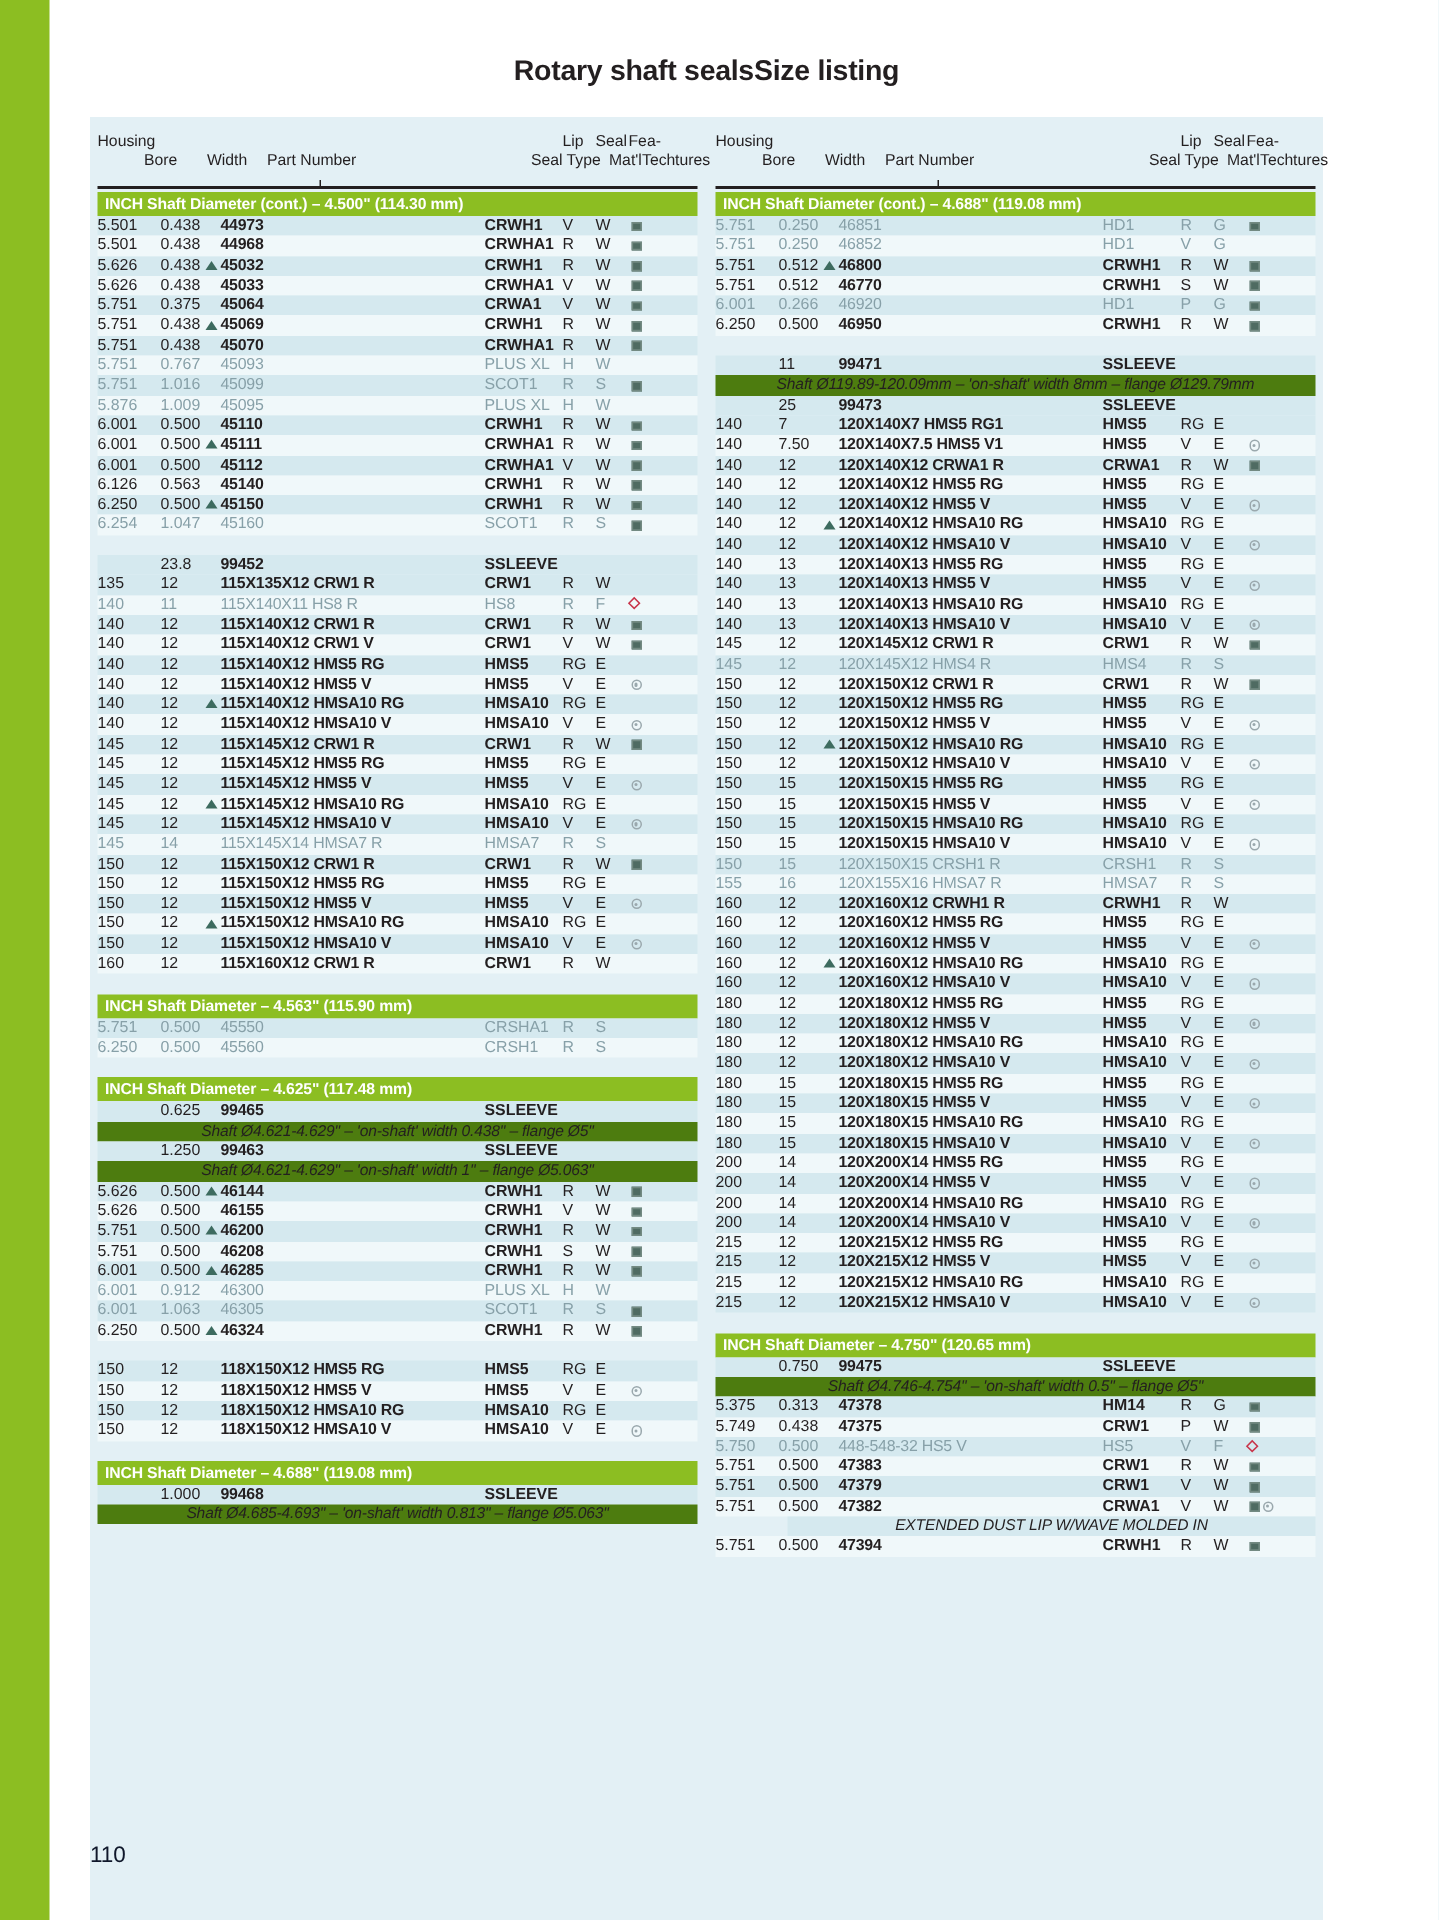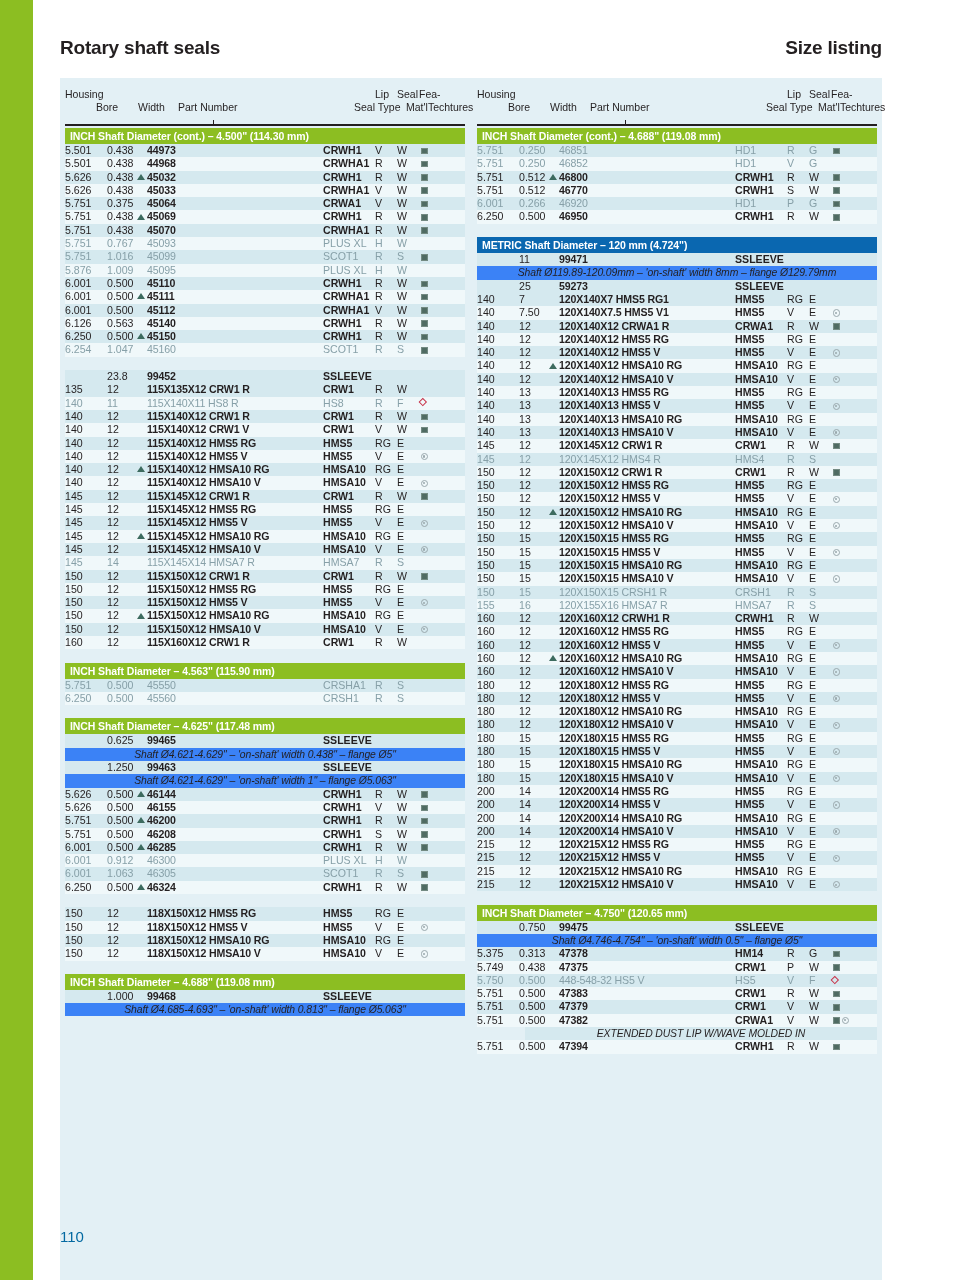--- a/index.html
+++ b/index.html
@@ -15,21 +15,21 @@
   #greenbar {
     position:absolute; left:0; top:0; width:33px; height:1280px;
     background:#8cbe22;
   }
   #page {
     position:absolute; left:0; top:0; width:959px; height:1280px;
   }
   
   .pagehead {
     position:absolute; left:60px; top:30px; width:822px; height:36px;
-    display:flex; align-items:center; justify-content:space-between;
+    display:flex; align-items:center; justify-content:center;
   }
   .pagehead .t {
     font-size:19px; font-weight:bold; letter-spacing:-0.2px; color:#231f20;
   }
   
   .panel {
     position:absolute; left:60px; top:78px; width:822px; height:1216px;
     background:#e3f0f5;
   }
   .colwrap { position:absolute; left:0; top:0; width:822px; height:1145px; }
@@ -104,33 +104,33 @@
   }
 
   
   .row .c-sleeve { left:258px; font-weight:bold; }
   .note {
     position:relative; height:13.3px; line-height:13.3px;
     font-size:10.4px; font-style:italic; text-align:center; white-space:nowrap;
     letter-spacing:-0.1px;
   }
   .note.odd  { background:#d5e9ef; }
-  .note.even { background:#3b82f6; }
+  .note.even { background:#4d7c0f; }
   .gap { height:13.3px; }
 
   
   .legend {
     position:absolute; left:0; bottom:0; width:822px; height:34px;
     display:flex; align-items:center; font-size:10.6px; font-weight:bold;
     color:#231f20;
   }
   .legend .lab { position:absolute; }
   .pagenum {
     position:absolute; left:60px; top:1228px;
-    font-size:15px; color:#0369a1;
+    font-size:15px; color:#0f172a;
   }
 </style>
 </head>
 <body>
 
 <div id="greenbar"></div>
 
 <div id="page">
 
   <div class="pagehead">
@@ -781,32 +781,31 @@
             <span class="cell c-width">0.500</span>
             <span class="cell c-part bold">46950</span>
             <span class="cell c-type bold">CRWH1</span>
             <span class="cell c-mat">R</span>
             <span class="cell c-tech">W</span>
             <span class="cell c-feat" style="position: absolute;">
               <span class="ft sq"></span>
             </span>
           </div>
           <div class="gap"></div>
-          <div class="secbar metric">METRIC Shaft Diameter  –  120 mm  (4.724")</div>
           <div class="row odd">
             <span class="cell c-bore"></span>
             <span class="cell c-width">11</span>
             <span class="cell c-part bold">99471</span>
             <span class="cell c-sleeve bold">SSLEEVE</span>
           </div>
           <div class="note even">Shaft Ø119.89-120.09mm – 'on-shaft' width 8mm – flange Ø129.79mm</div>
           <div class="row odd">
             <span class="cell c-bore"></span>
             <span class="cell c-width">25</span>
-            <span class="cell c-part bold">59273</span>
+            <span class="cell c-part bold">99473</span>
             <span class="cell c-sleeve bold">SSLEEVE</span>
           </div>
           <div class="row odd">
             <span class="cell c-bore">140</span>
             <span class="cell c-width">7</span>
             <span class="cell c-part bold">120X140X7 HMS5 RG1</span>
             <span class="cell c-type bold">HMS5</span>
             <span class="cell c-mat">RG</span>
             <span class="cell c-tech">E</span>
           </div>

